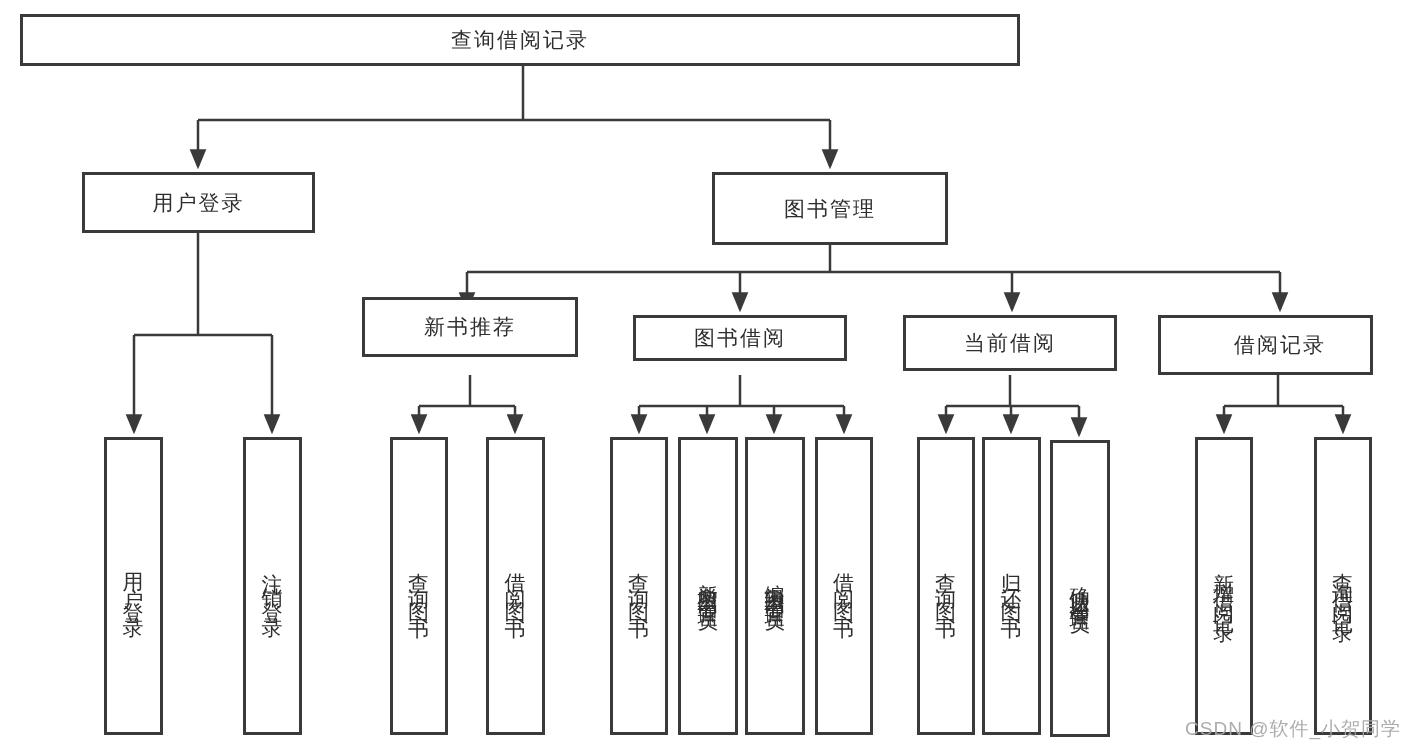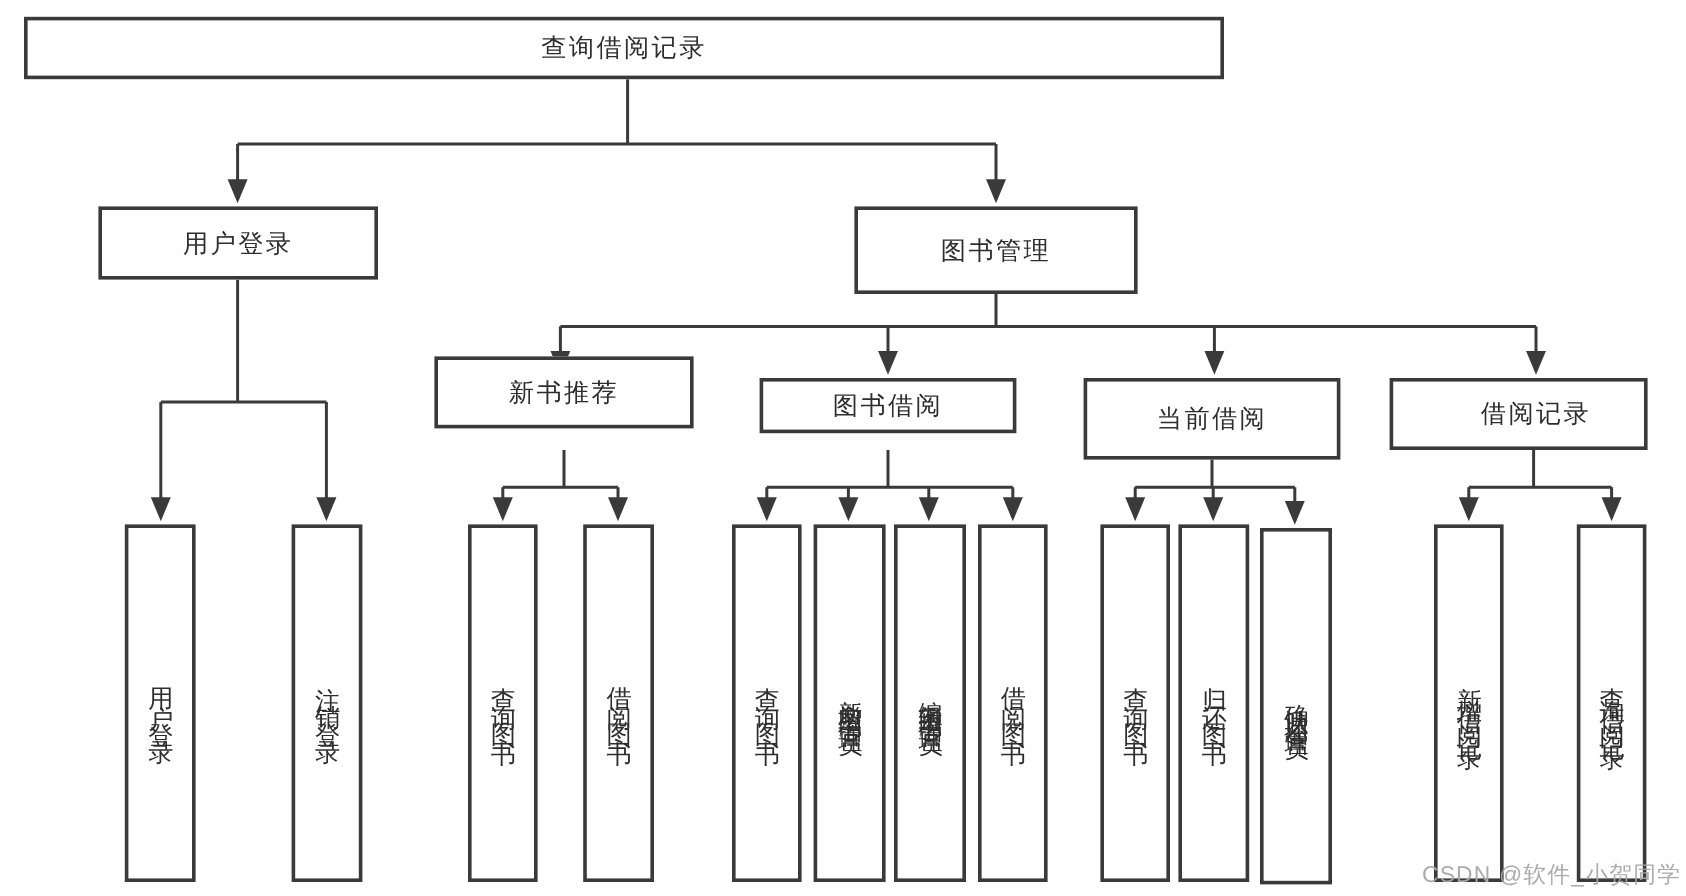--- a/index.html
+++ b/index.html
@@ -107,21 +107,21 @@
   <div class="box" style="left:712px;top:172px;width:236px;height:73px;">
     <span class="hlabel">图书管理</span>
   </div>
 
   <div class="box" style="left:362px;top:297px;width:216px;height:60px;">
     <span class="hlabel">新书推荐</span>
   </div>
   <div class="box" style="left:633px;top:315px;width:214px;height:46px;">
     <span class="hlabel">图书借阅</span>
   </div>
-  <div class="box" style="left:903px;top:315px;width:214px;height:68px;">
+  <div class="box" style="left:903px;top:315px;width:214px;height:56px;">
     <span class="hlabel">当前借阅</span>
   </div>
   <div class="box" style="left:1158px;top:315px;width:215px;height:60px;padding-left:29px;">
     <span class="hlabel">借阅记录</span>
   </div>
 
   <div class="box" style="left:104px;top:437px;width:59px;height:298px;">
     <span class="vtext sp-wide">用户登录</span>
   </div>
   <div class="box" style="left:243px;top:437px;width:59px;height:298px;">

